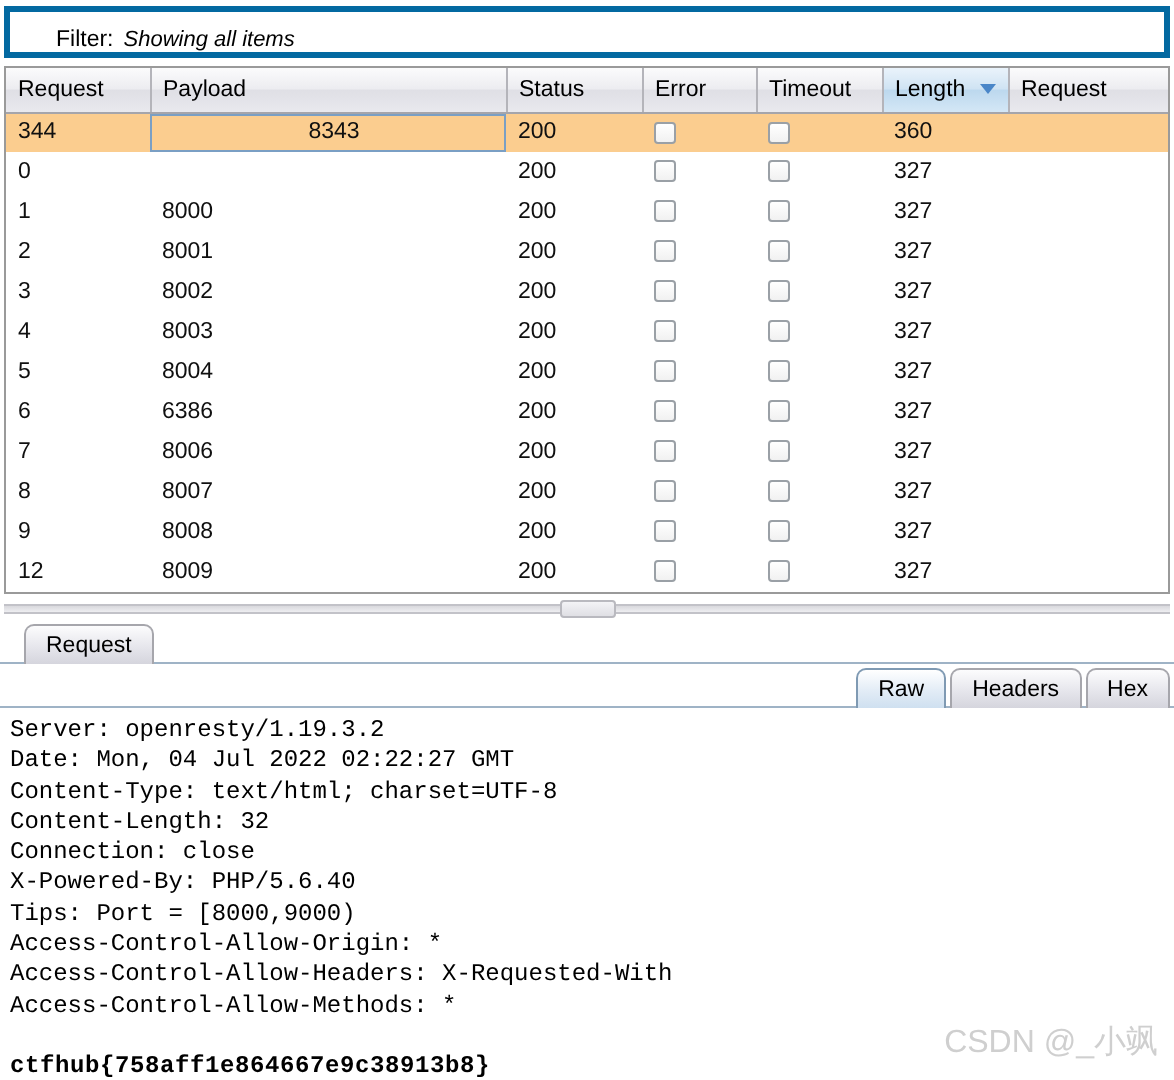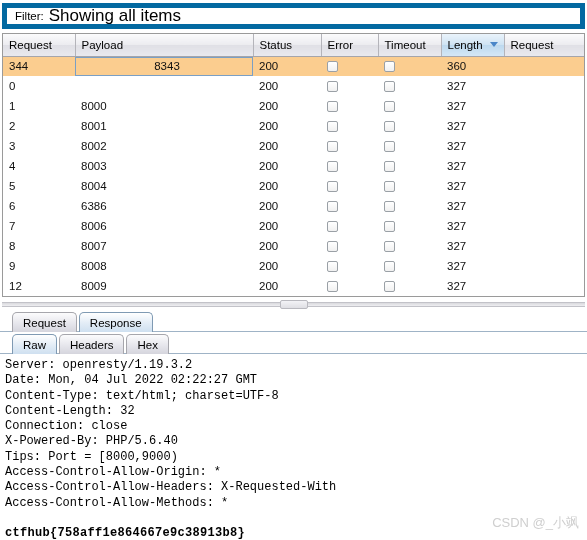--- a/index.html
+++ b/index.html
@@ -14,37 +14,39 @@
     font-family: "Liberation Sans", sans-serif;
     font-size: 11px;
     color: #000000;
     position: relative;
   }
 
   
   .filter-bar {
     height: 26px;
     margin: 3px 2px 0 2px;
-    border: 5px solid #0369a1;
+    border: 3px solid #0369a1;
     background: #ffffff;
     display: flex;
-    align-items: center;
-    box-sizing: border-box;
+    align-items: flex-end;
+    box-sizing: border-box;
+    padding-left: 15px;
   }
   .filter-label {
     padding-left: 8px;
     font-size: 11.5px;
     color: #000;
     white-space: nowrap;
   }
   .filter-value {
     padding-left: 5px;
-    font-size: 17px;
+    font-size: 11px;
     color: #000;
     white-space: nowrap;
+    font-style: italic;
   }
 
   
   .table-wrap {
     margin: 4px 2px 0 2px;
     border: 1px solid #9a9a9a;
     background: #ffffff;
     box-sizing: border-box;
     overflow: hidden;
   }
@@ -174,21 +176,21 @@
     color: #000;
     position: relative;
     z-index: 2;
     box-sizing: border-box;
     white-space: nowrap;
   }
   .tab.active {
     background: linear-gradient(to bottom, #ffffff 0%, #e2ecf6 55%, #cfe0f0 100%);
     border-color: #7f9ab3;
   }
-  .tabstrip.inner { padding-left: 12px; height: 22px; }
+  .tabstrip.inner { padding-left: 12px; height: 22px; justify-content: flex-end; }
   .tabstrip.inner::after { background: #9fb3c6; }
 
   
   .msgbody {
     margin: 0 2px;
     background: #ffffff;
     font-family: "Liberation Mono", monospace;
     font-size: 12px;
     line-height: 15.3px;
     color: #000;
@@ -202,21 +204,21 @@
   .flagline {
     font-weight: bold;
     letter-spacing: 0.3px;
   }
 
   
   .watermark {
     position: absolute;
     right: 8px;
     bottom: 8px;
-    font-size: 13px;
+    font-size: 16px;
     color: #cfcfcf;
     font-family: "Liberation Sans", sans-serif;
     white-space: nowrap;
   }
 </style>
 </head>
 <body>
 
 <div class="filter-bar">
   <span class="filter-label">Filter:</span>
@@ -389,23 +391,20 @@
 
 <div class="splitter">
   <div class="splitter-line"></div>
   <div class="splitter-grip"></div>
 </div>
 
 <div class="tabstrip">
   <div class="tab">
     <span>Request</span>
   </div>
-  <div class="tab active">
-    <span>Response</span>
-  </div>
 </div>
 
 <div class="tabstrip inner">
   <div class="tab active">
     <span>Raw</span>
   </div>
   <div class="tab">
     <span>Headers</span>
   </div>
   <div class="tab">

